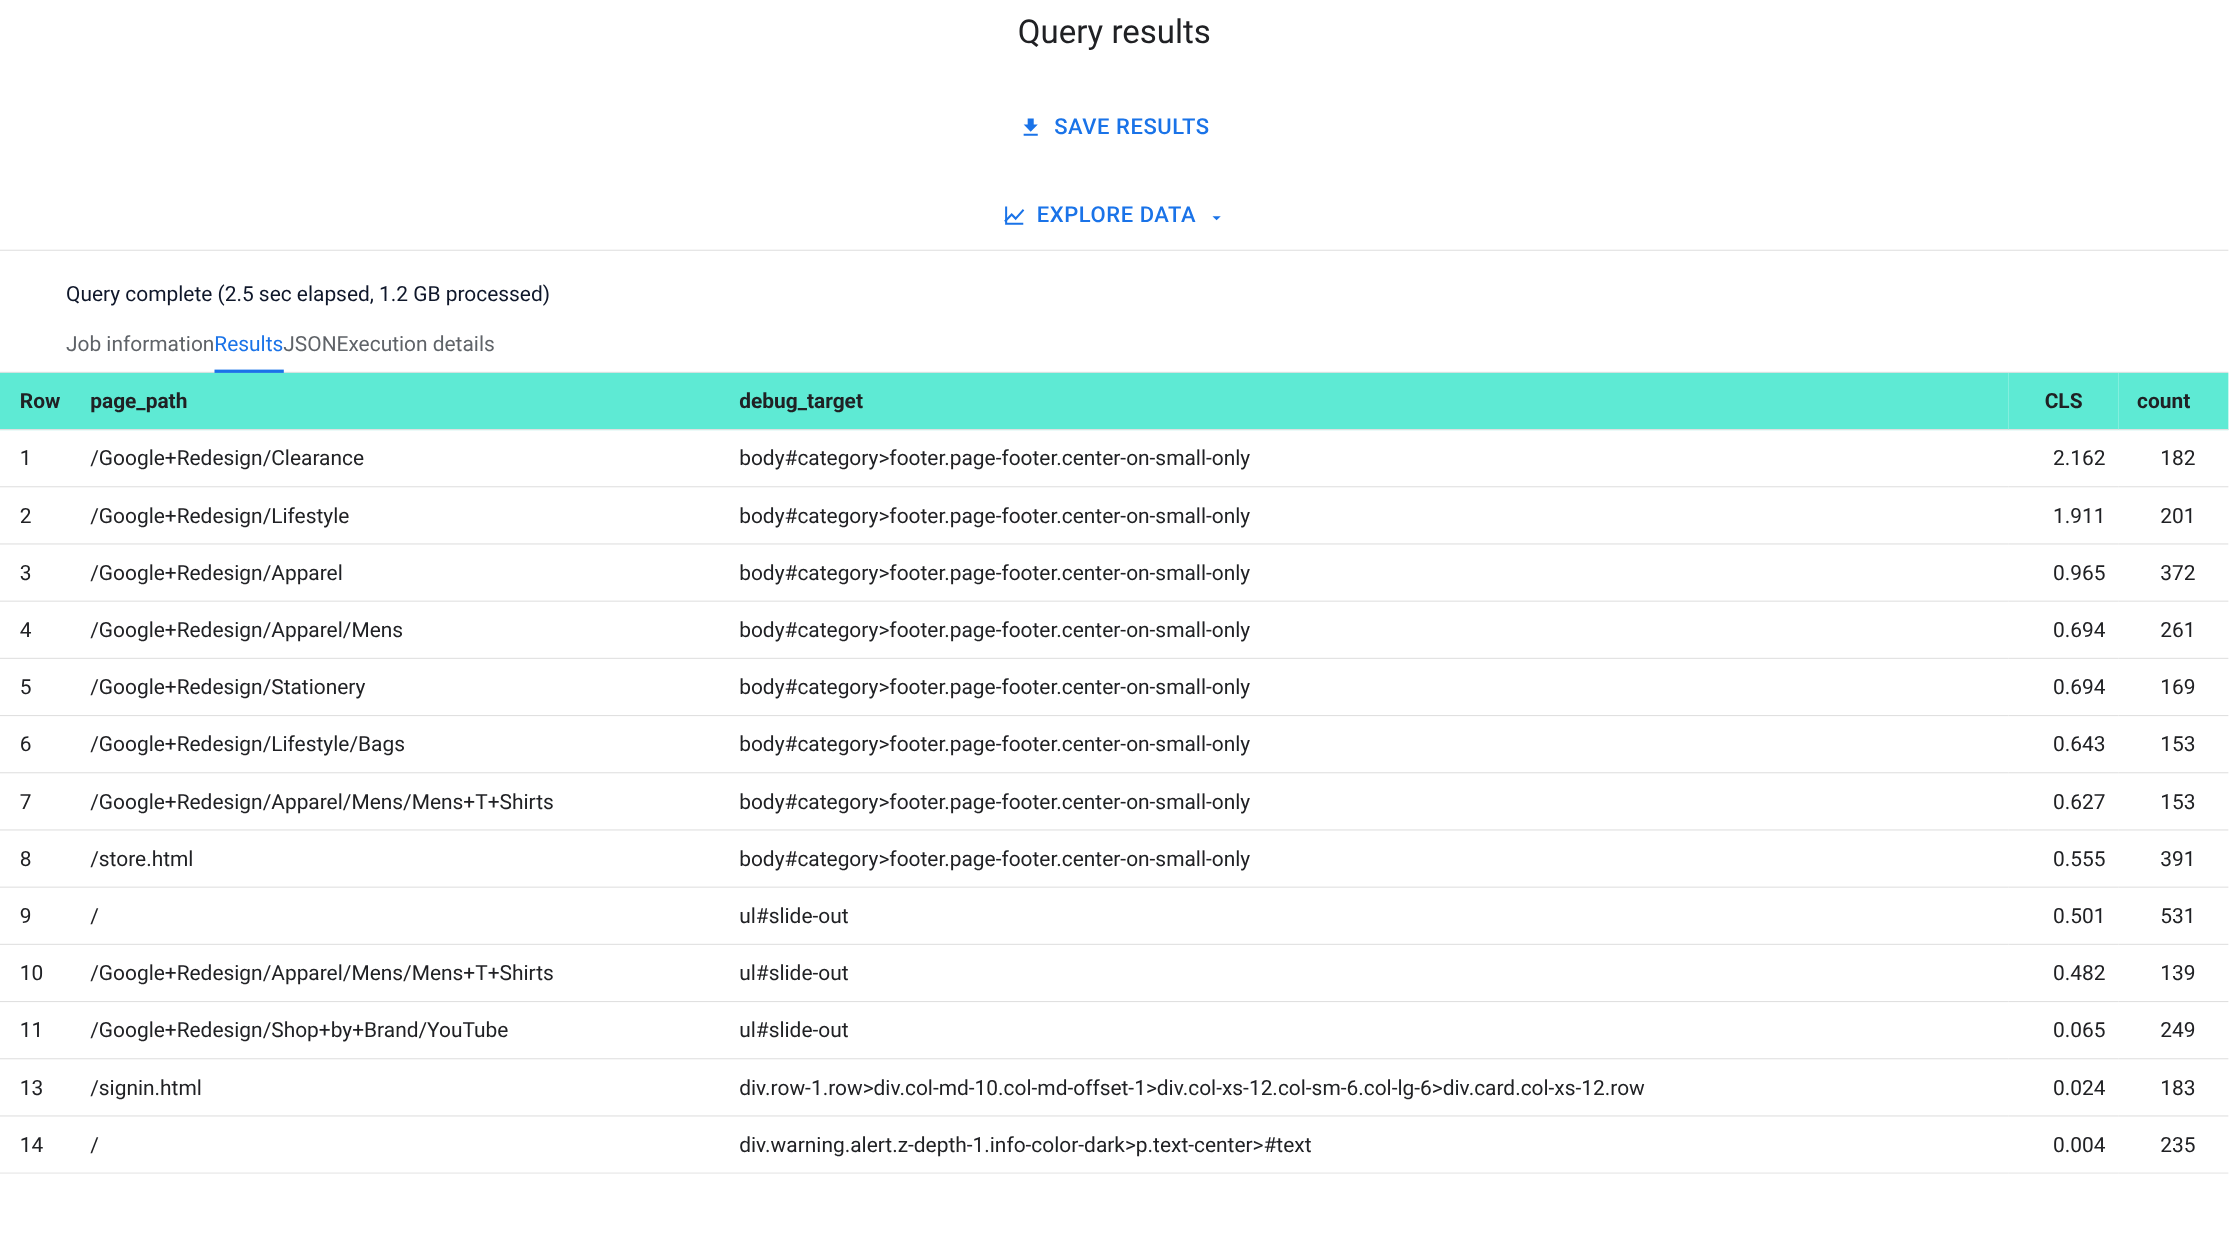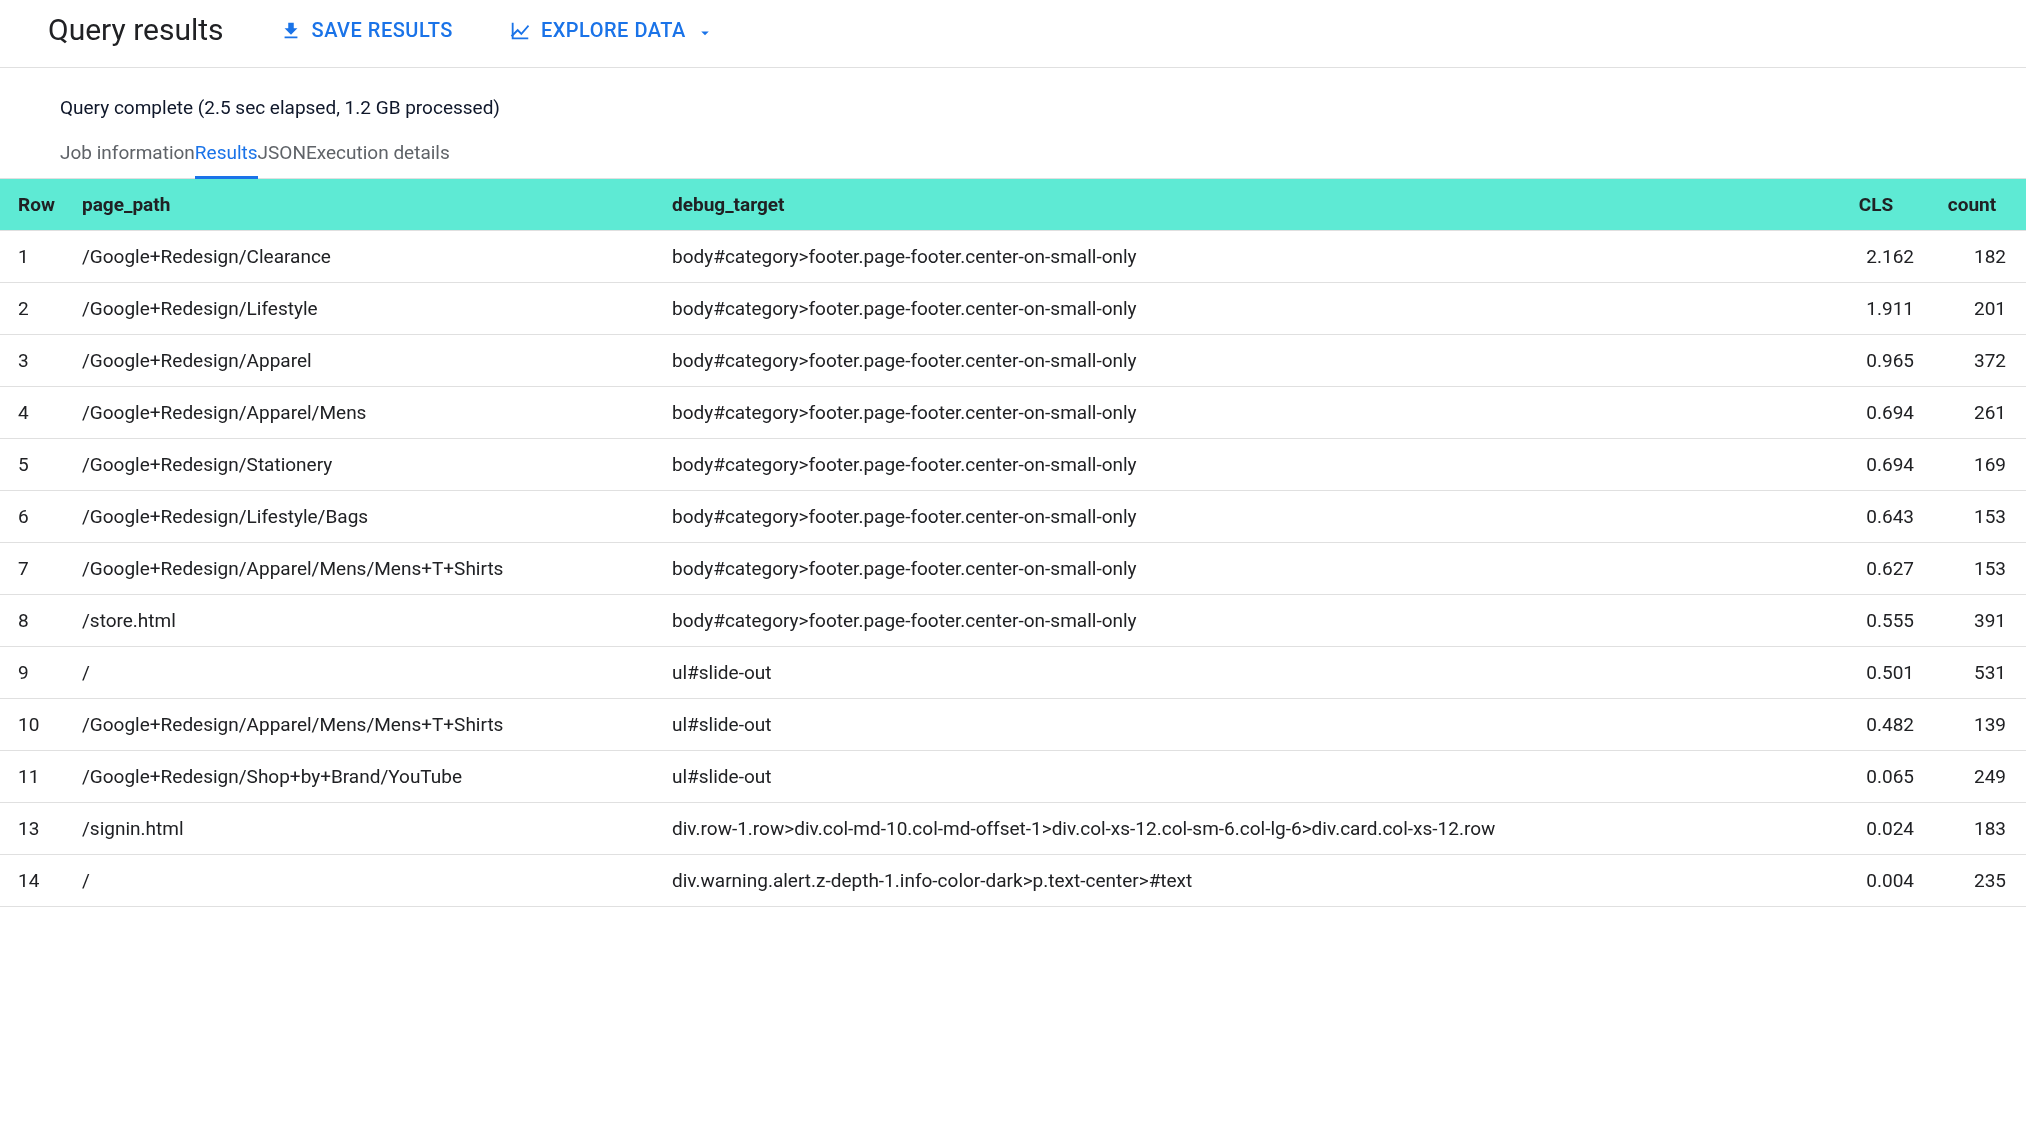--- a/index.html
+++ b/index.html
@@ -8,20 +8,21 @@
     font-size: 19px;
     color: #202124;
     background: #fff;
   }
   .header {
     display: flex;
     align-items: center;
     padding: 12px 48px 20px 48px;
     border-bottom: 1px solid #e0e0e0;
     gap: 56px;
+    flex-direction: column;
   }
   .title {
     font-size: 30px;
     font-weight: 400;
     color: #202124;
   }
   .action-btn {
     display: flex;
     align-items: flex-end;
     gap: 10px;
@@ -77,21 +78,21 @@
   }
   th.num { text-align: center; }
   td {
     padding: 14px 12px;
     border-bottom: 1px solid #e0e0e0;
     color: #202124;
     white-space: nowrap;
   }
   td.num { text-align: right; }
   th:first-child, td:first-child { padding-left: 18px; }
-  th:last-child, td:last-child { padding-right: 20px; }
+  th:last-child, td:last-child { padding-right: 30px; }
   .col-row { width: 70px; }
   .col-path { width: 590px; }
   .col-cls { width: 100px; }
   .col-count { width: 100px; }
 </style>
 </head>
 <body>
 
 <div class="header">
   <div class="title">Query results</div>

